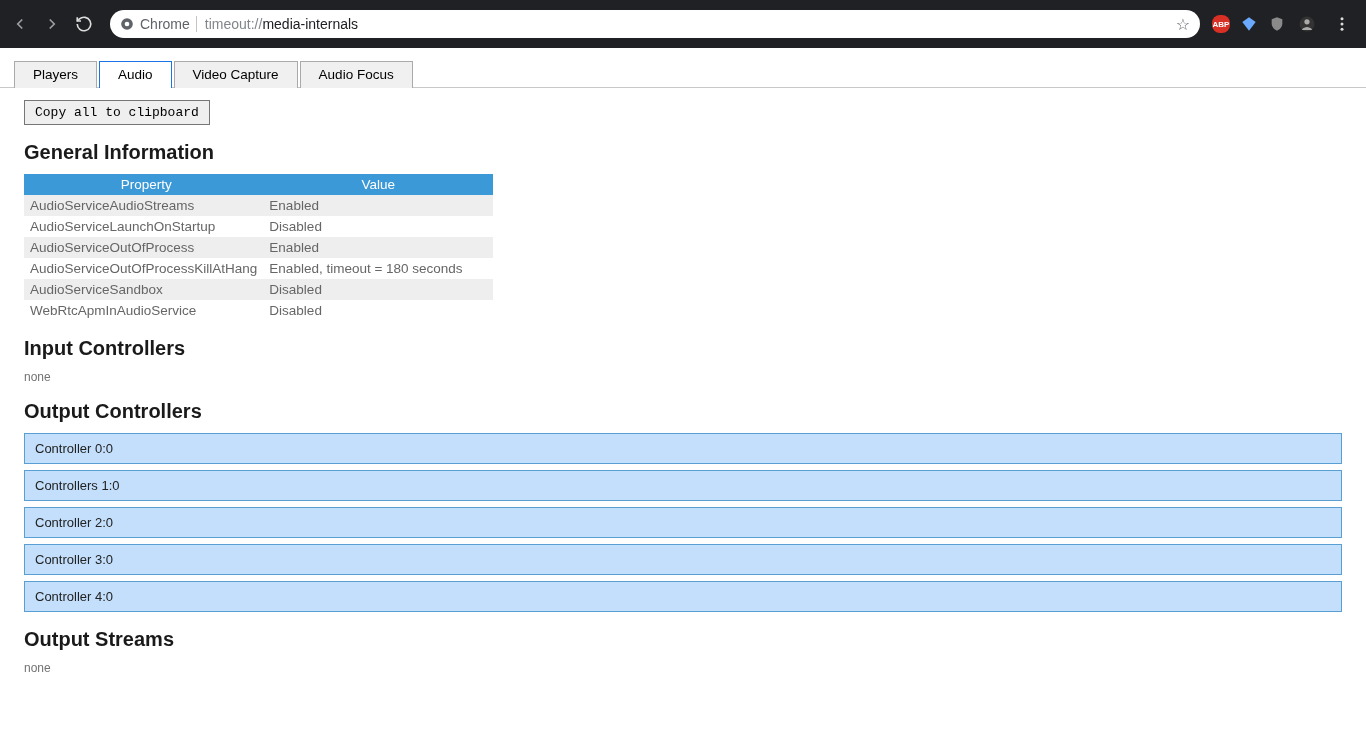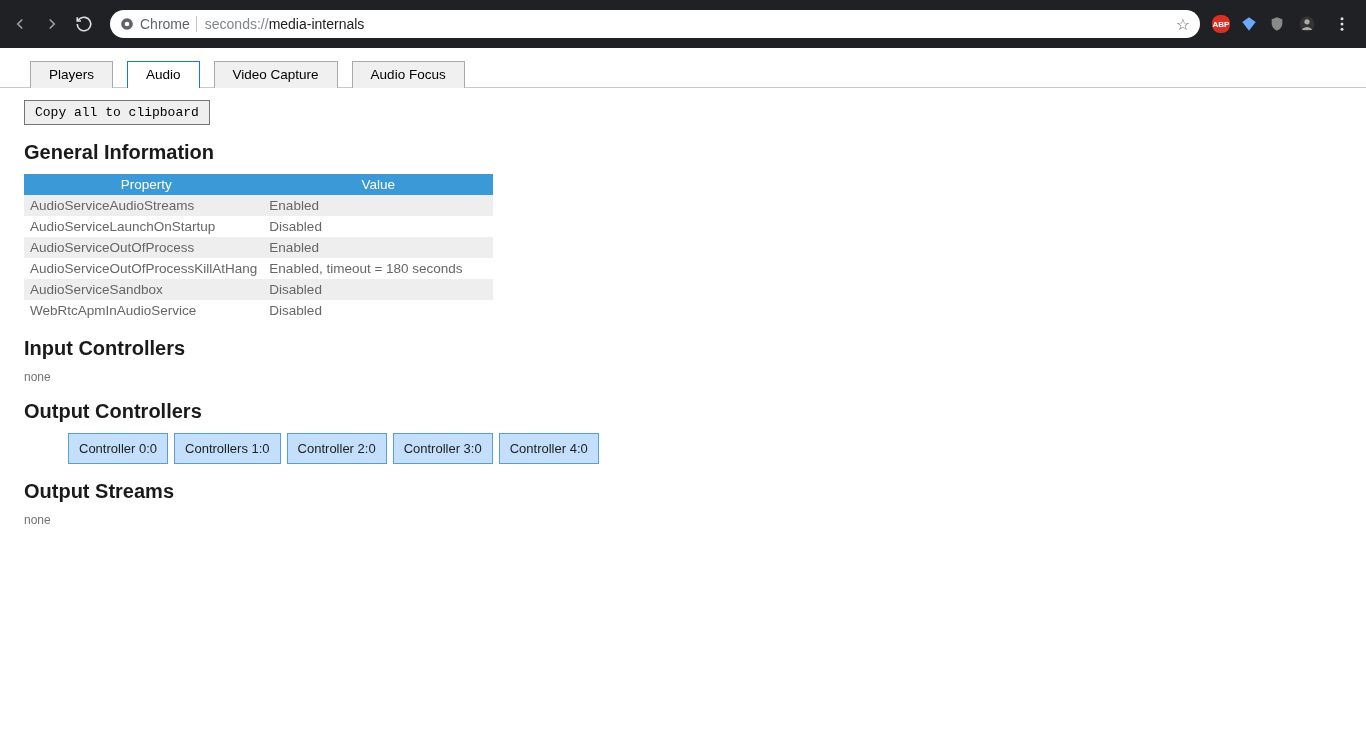--- a/index.html
+++ b/index.html
@@ -13,42 +13,42 @@
 .omnibox { flex: 1; background: #fff; border-radius: 14px; height: 28px; display: flex; align-items: center; padding: 0 10px; margin: 0 8px; gap: 8px; }
 .omni-chip { display: flex; align-items: center; gap: 6px; color: #5f6368; font-size: 14px; }
 .omni-chip .divider { width: 1px; height: 16px; background: #c4c4c4; }
 .omni-url { flex: 1; color: #80868b; font-size: 14px; }
 .omni-url b { color: #202124; font-weight: 400; }
 .star { color: #5f6368; font-size: 16px; }
 .ext-icons { display: flex; align-items: center; gap: 10px; padding-right: 4px; }
 .ext-icon { width: 18px; height: 18px; display: flex; align-items: center; justify-content: center; border-radius: 8px; }
 
 
-.tabstrip { border-bottom: 1px solid #c8c8c8; padding: 12px 30px 0; background: #fff; display: flex; gap: 14px; }
+.tabstrip { border-bottom: 1px solid #c8c8c8; padding: 12px 14px 0; background: #fff; display: flex; gap: 2px; }
 .tab { border: 1px solid #aaa; border-bottom: none; padding: 5px 18px 6px; font-size: 13.5px; background: #f0f0f0; cursor: pointer; position: relative; top: 1px; }
 .tab.active { background: #fff; border-color: #1a73e8; z-index: 2; }
 
 
 .content { padding: 12px 24px; }
 .copy-btn { border: 1px solid #767676; background: #efefef; padding: 4px 10px; font-size: 13px; cursor: pointer; font-family: Liberation Mono, monospace; }
 h2 { font-size: 20px; font-weight: 700; margin: 16px 0 10px; color: #1a1a1a; }
 
 
 .info-table { border-collapse: collapse; font-size: 13.5px; }
 .info-table th { background: #3b99d8; color: #fff; font-weight: 400; padding: 3px 8px; text-align: center; }
 .info-table th:first-child { min-width: 235px; padding-left: 13px; }
 .info-table th:last-child { min-width: 230px; }
 .info-table td { padding: 3px 6px; color: #666; }
 .info-table tr:nth-child(odd) td { background: #eee; }
 .info-table tr:nth-child(even) td { background: #fff; }
 
 .none-text { color: #737373; font-size: 12px; margin-top: 6px; }
 
 
-.ctrl-list { display: flex; flex-direction: row; gap: 6px; margin-top: 4px; margin-left: 44px; }
+.ctrl-list { display: flex; flex-direction: column; gap: 6px; margin-top: 4px; }
 .ctrl-item { background: #c3dffb; border: 1px solid #5a9fd4; padding: 7px 10px; font-size: 13px; color: #222; cursor: pointer; }
 
 </style>
 </head>
 <body>
 
 <div class="chrome-bar">
   <div class="nav-btn">
     <svg viewBox="0 0 24 24" fill="none" stroke="currentColor" stroke-width="2.2">
         <path d="M15 18l-6-6 6-6"></path>
@@ -68,21 +68,21 @@
   <div class="omnibox">
     <div class="omni-chip">
       <svg width="14" height="14" viewBox="0 0 24 24">
           <circle cx="12" cy="12" r="10" fill="#5f6368"></circle>
           <circle cx="12" cy="12" r="4" fill="#fff"></circle>
         </svg>
       <span>Chrome</span>
       <div class="divider"></div>
     </div>
     <div class="omni-url">
-      <span>seconds://</span><b>media-internals</b>
+      <span>timeout://</span><b>media-internals</b>
     </div>
     <span class="star">☆</span>
   </div>
   <div class="ext-icons">
     <div class="ext-icon" style="background:#d93025;color:#fff;font-size:8px;font-weight:bold;">ABP</div>
     <div class="ext-icon">
         <svg viewBox="0 0 24 24" width="16" height="16" fill="#6aa9ff">
           <path d="M12 2 2 9l10 13L22 9z"></path>
         </svg>
       </div>

